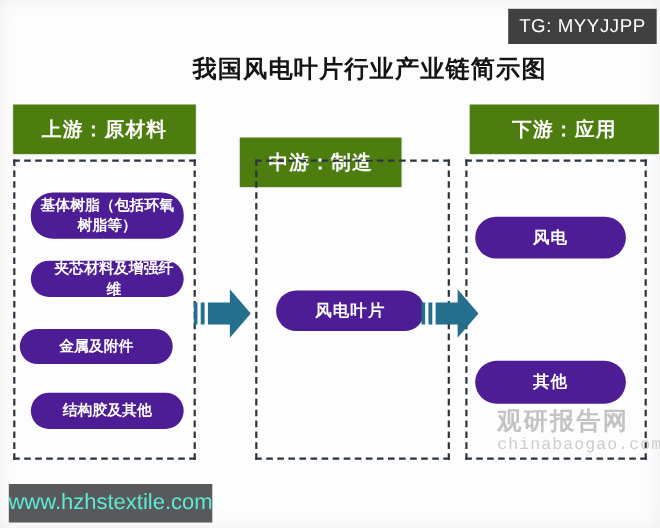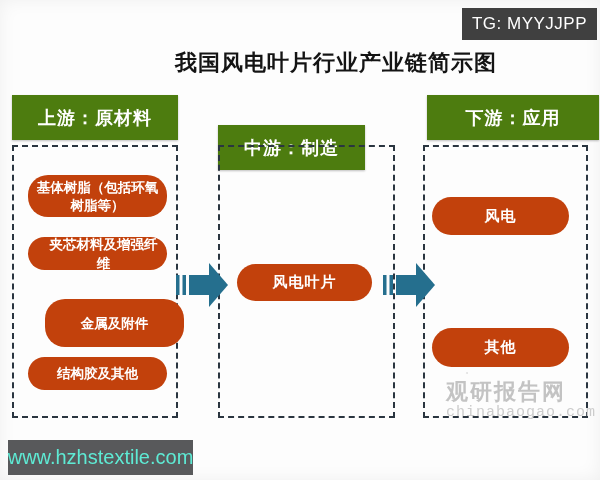--- a/index.html
+++ b/index.html
@@ -37,50 +37,49 @@
   }
   .h1{left:12px;top:95px;width:166px;height:45px;}
   .h2{left:218px;top:95px;width:147px;height:45px;margin-top:30px;}
   .h3{left:427px;top:95px;width:172px;height:45px;}
 
   
   .dash-box{
     border:2px dashed #2a3540;background:transparent;
   }
   .d1{left:12px;top:145px;width:162px;height:269px;}
-  .d2{left:218px;top:145px;width:173px;height:269px;}
+  .d2{left:232px;top:145px;width:173px;height:269px;}
   .d3{left:423px;top:145px;width:161px;height:269px;}
 
   
   .item{
     position:absolute;
-    background:#c2410c;color:#ffffff;
+    background:#4c1d95;color:#ffffff;
     display:flex;align-items:center;justify-content:center;
     text-align:center;font-weight:bold;font-size:13.5px;line-height:1.35;
     padding:0 4px;box-sizing:border-box;border-radius:20px;
   }
   .u1{left:14px;top:28px;width:139px;height:42px;}
   .u2{left:14px;top:90px;width:139px;height:33px;padding-left:16px;}
-  .u3{left:31px;top:152px;width:139px;height:48px;}
+  .u3{left:4px;top:152px;width:139px;height:32px;}
   .u4{left:14px;top:210px;width:139px;height:33px;}
   .m1{left:17px;top:117px;width:135px;height:37px;font-size:15px;letter-spacing:1px;}
   .w1{left:7px;top:50px;width:137px;height:38px;font-size:15px;letter-spacing:1px;}
   .w2{left:7px;top:181px;width:137px;height:39px;font-size:15px;letter-spacing:1px;}
 
   
   .arrow{width:52px;height:46px;}
   .a1{left:176px;top:262px;}
   .a2{left:383px;top:262px;}
 
   
   .watermark{
     left:446px;top:372px;width:150px;height:48px;
     display:flex;align-items:flex-start;gap:6px;
     pointer-events:none;
-    flex-direction:column;
   }
   .wm-text{display:flex;flex-direction:column;line-height:1;}
   .wm-name{
     font-size:22px;font-weight:bold;color:#c3c3c3;letter-spacing:2px;
   }
   .wm-site{
     font-family:Liberation Mono, monospace;
     font-size:15px;color:#cccccc;letter-spacing:1px;margin-top:3px;
   }
 

